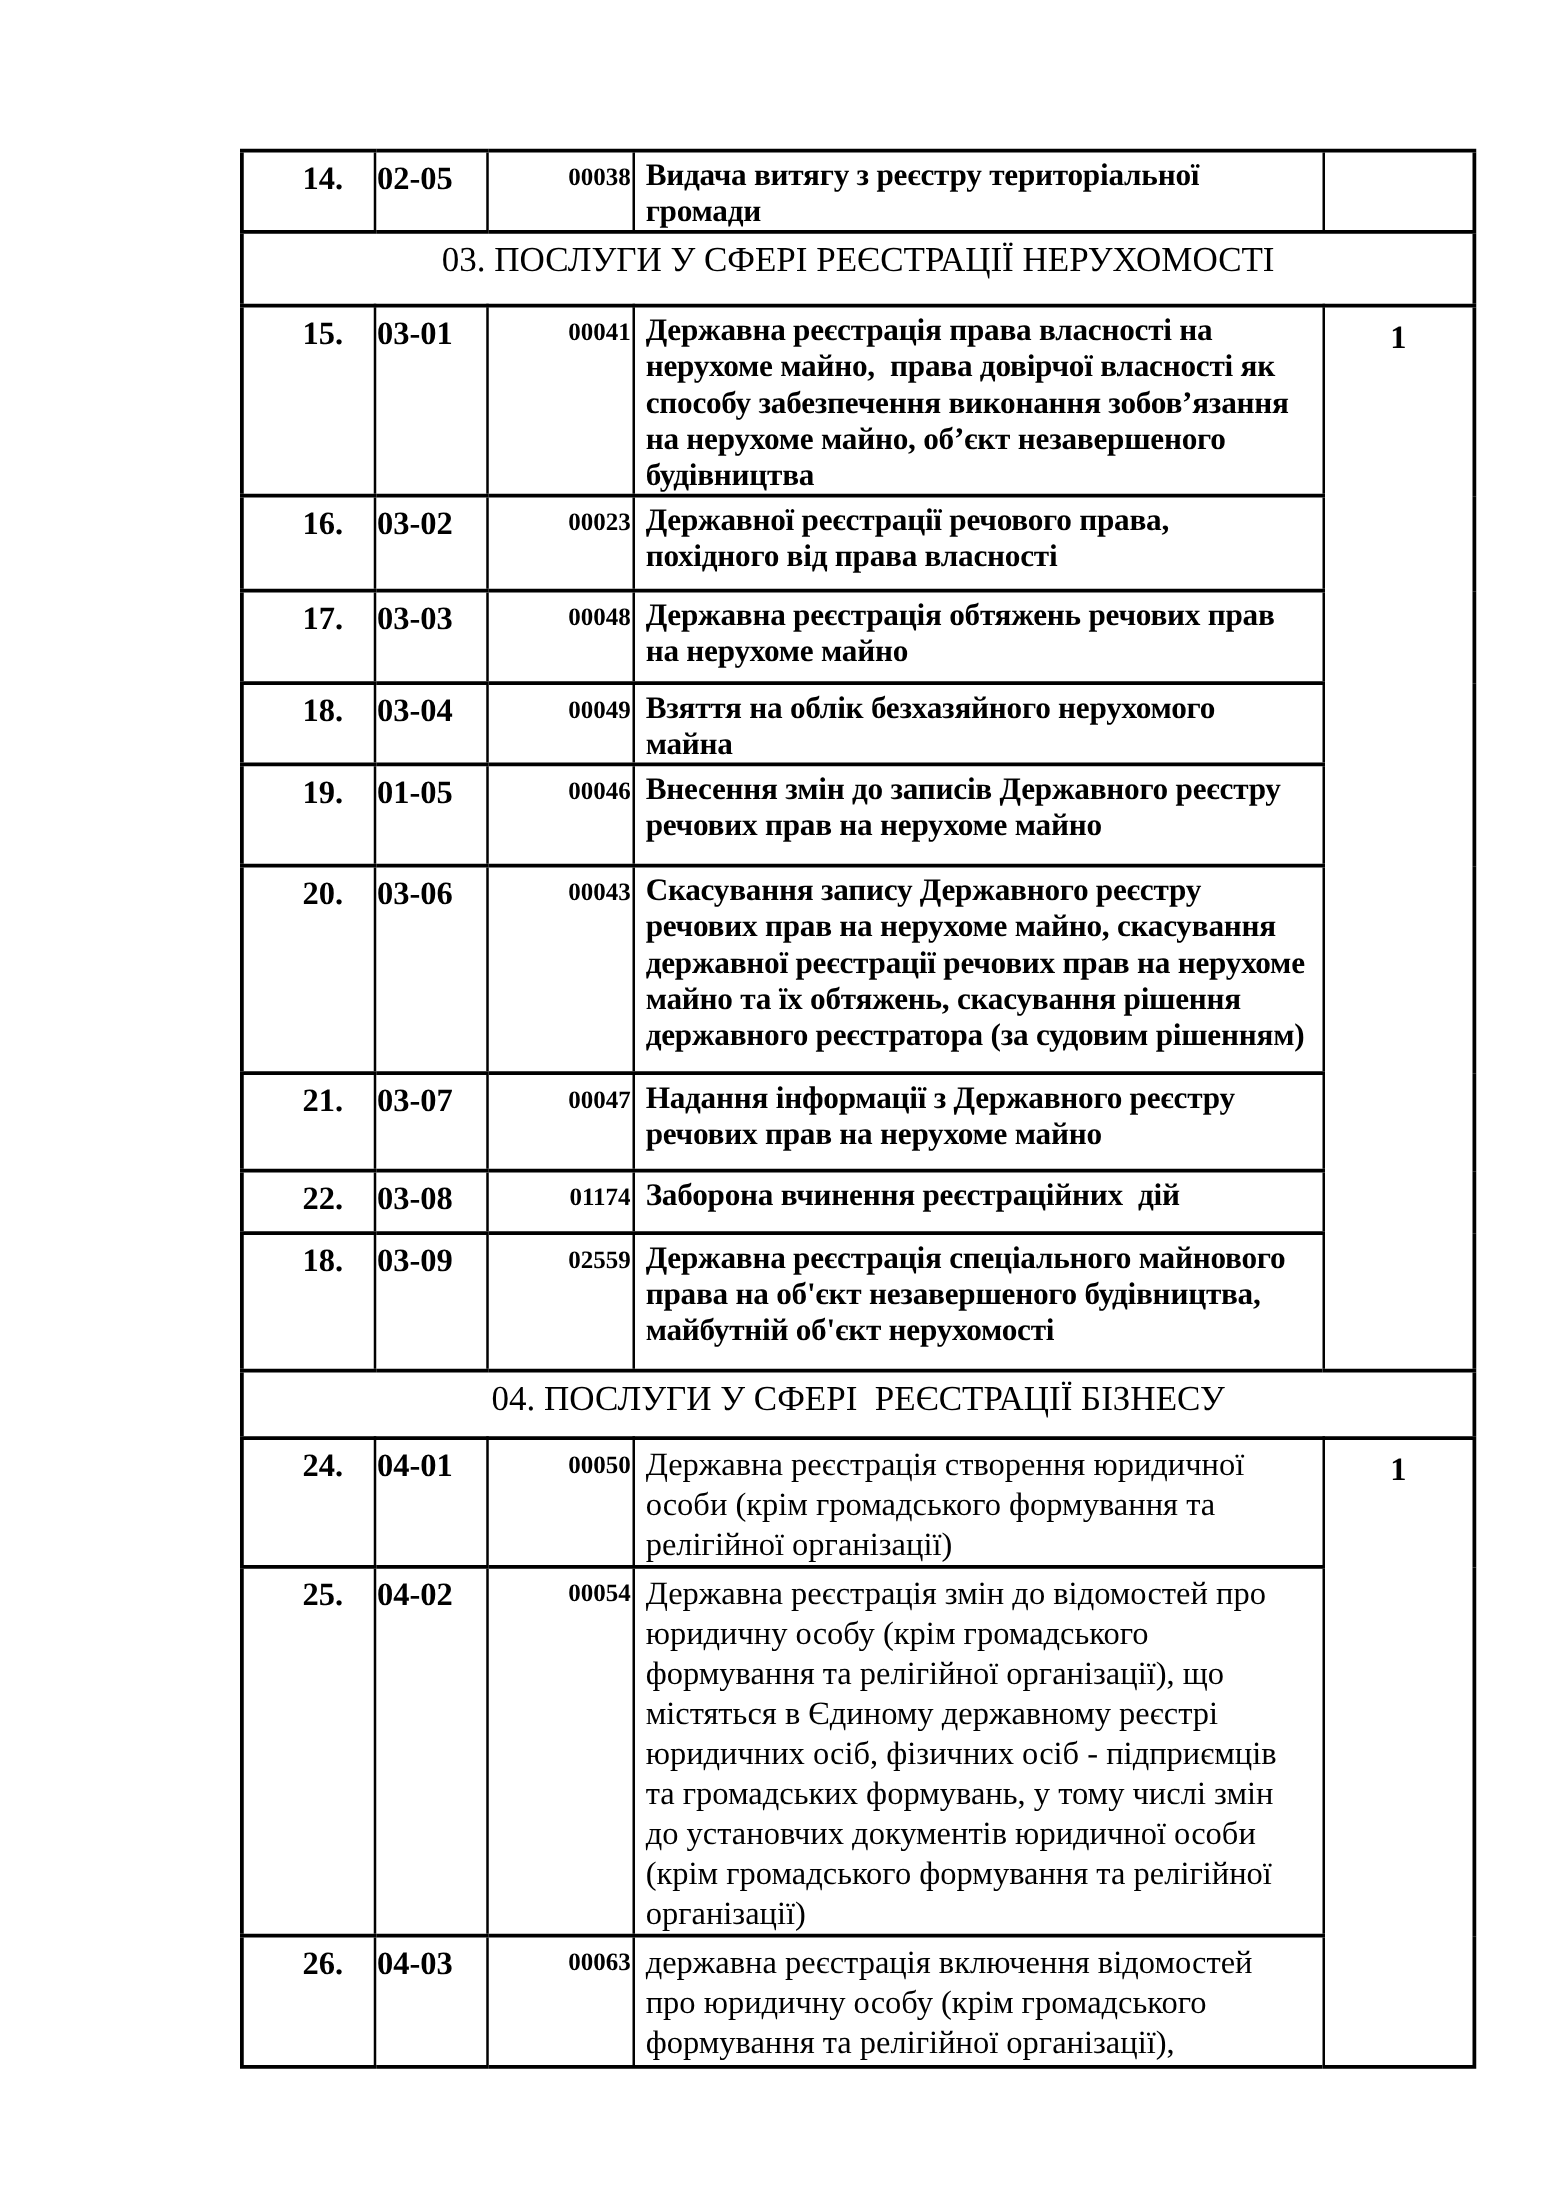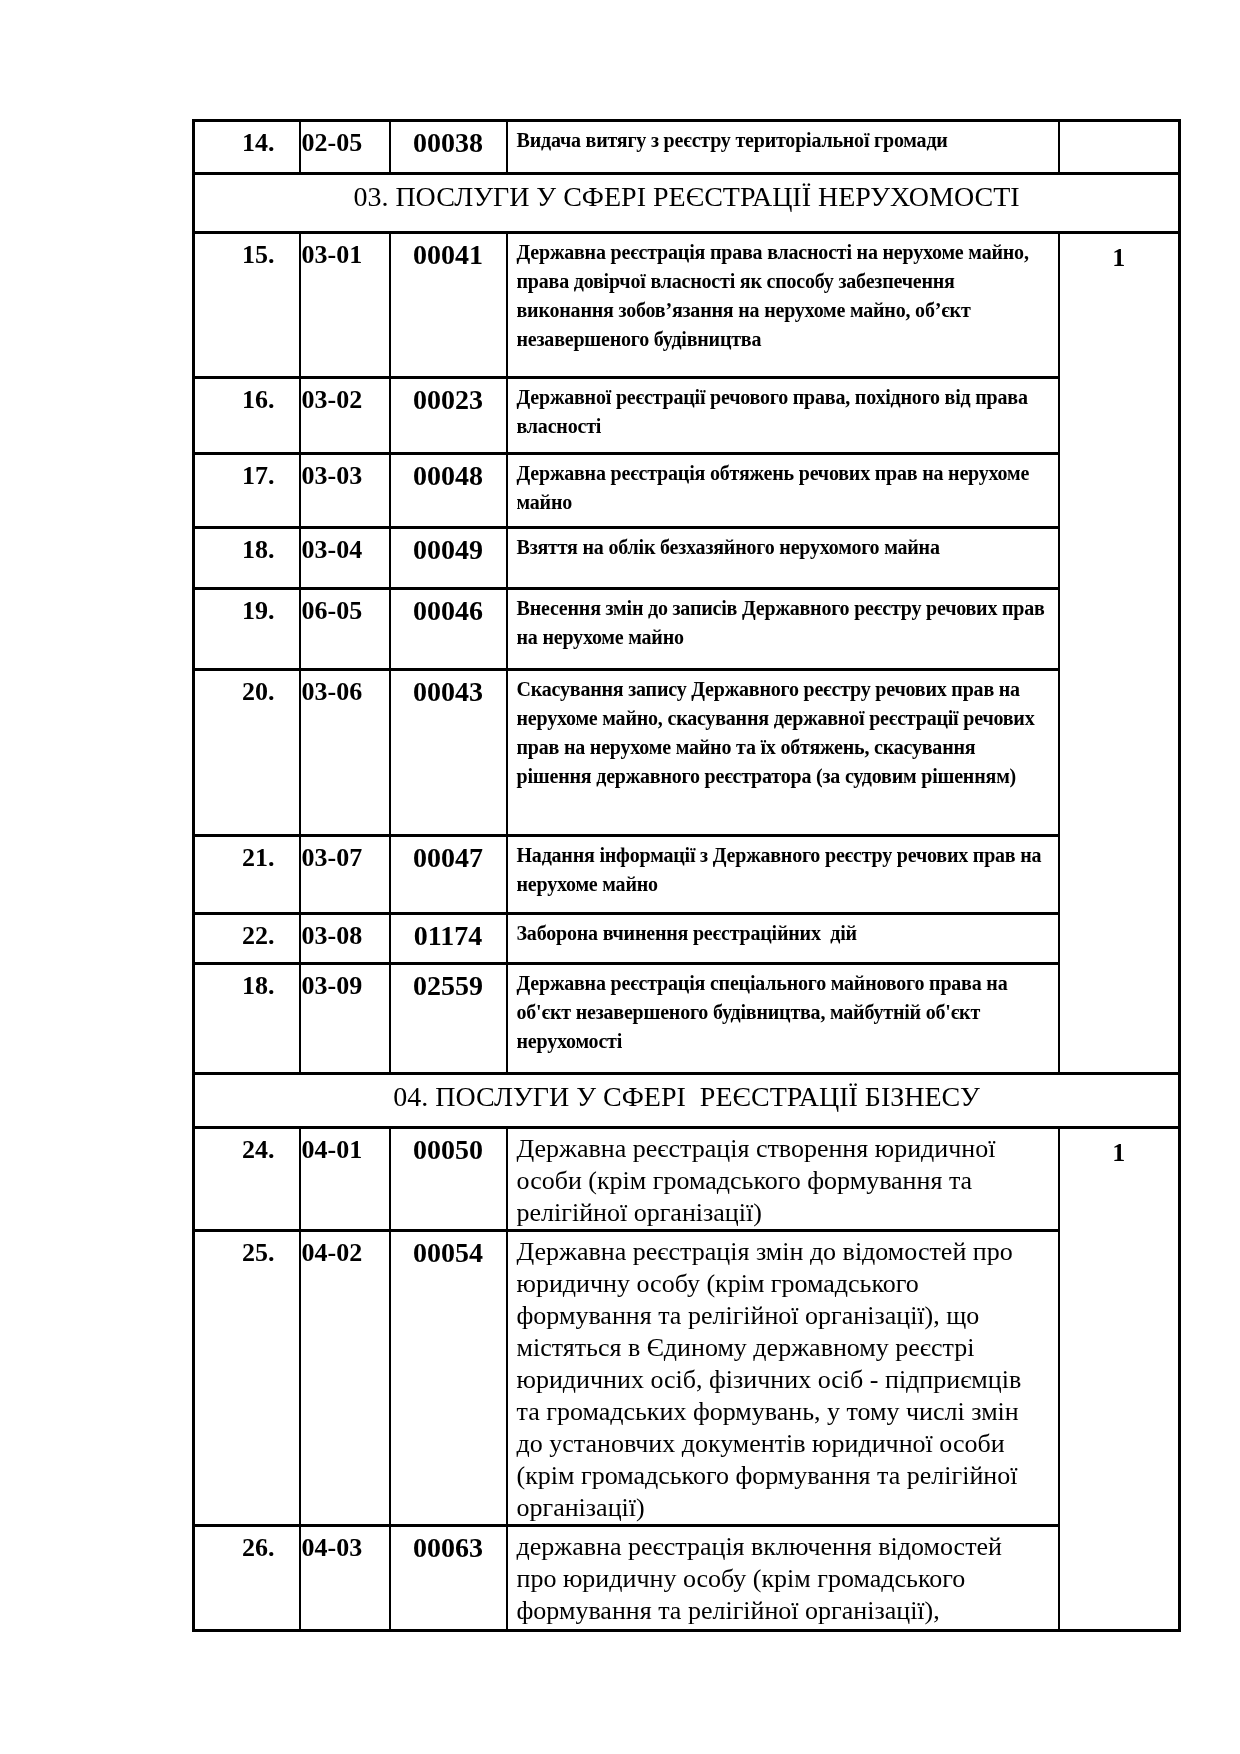--- a/index.html
+++ b/index.html
@@ -23,25 +23,25 @@
   }
   td {
     border: solid #000000;
     border-width: 3px 2px;
     vertical-align: top;
     overflow: hidden;
   }
   
   .c1 { text-align: right;  padding: 6px 24px 0 0; font-weight: bold; font-size: 26px; line-height: 29px; }
   .c2 { text-align: left; padding-top: 6px;      font-weight: bold; font-size: 26px; line-height: 29px; }
-  .c3 { text-align: center; padding-top: 6px;      font-weight: bold; font-size: 28px; line-height: 29px; border-radius: 28px; }
+  .c3 { text-align: right; padding-top: 6px;      font-weight: bold; font-size: 20px; line-height: 29px; }
   .c4 {
     padding: 4px 10px 0 9px;
     font-weight: bold;
-    font-size: 20px;
+    font-size: 25px;
     line-height: 29px;
     letter-spacing: -0.2px;
     white-space: pre-wrap;
     text-align: left;
   }
   tr.s4 .c4 {
     font-weight: normal;
     font-size: 26px;
     line-height: 32px;
     letter-spacing: 0;
@@ -107,21 +107,21 @@
 
     <tr style="height:61px">
       <td class="c1">18.</td>
       <td class="c2">03-04</td>
       <td class="c3">00049</td>
       <td class="c4">Взяття на облік безхазяйного нерухомого майна</td>
     </tr>
 
     <tr style="height:81px">
       <td class="c1">19.</td>
-      <td class="c2">06-05</td>
+      <td class="c2">01-05</td>
       <td class="c3">00046</td>
       <td class="c4">Внесення змін до записів Державного реєстру речових прав на нерухоме майно</td>
     </tr>
 
     <tr style="height:166px">
       <td class="c1">20.</td>
       <td class="c2">03-06</td>
       <td class="c3">00043</td>
       <td class="c4">Скасування запису Державного реєстру речових прав на нерухоме майно, скасування державної реєстрації речових прав на нерухоме майно та їх обтяжень, скасування рішення державного реєстратора (за судовим рішенням)</td>
     </tr>

